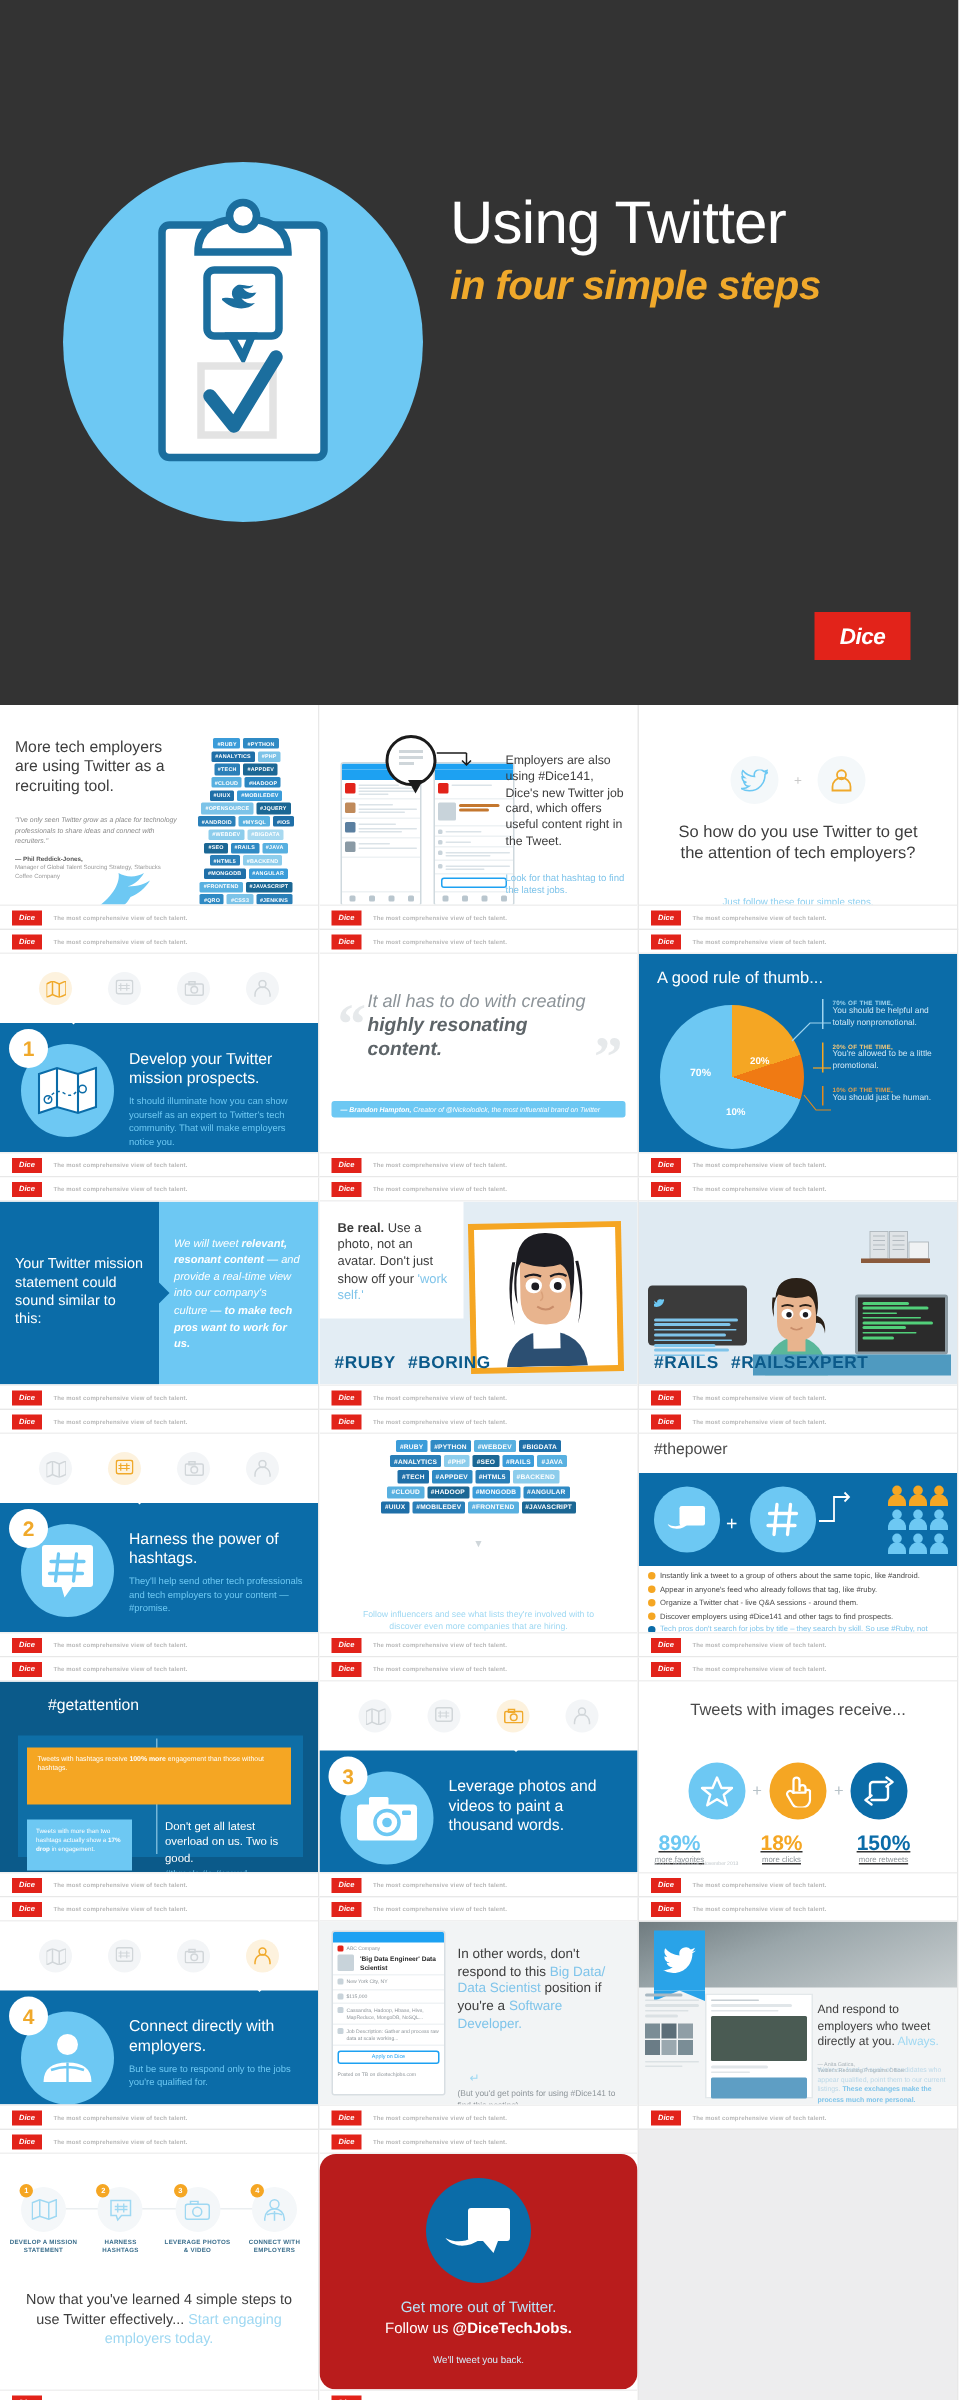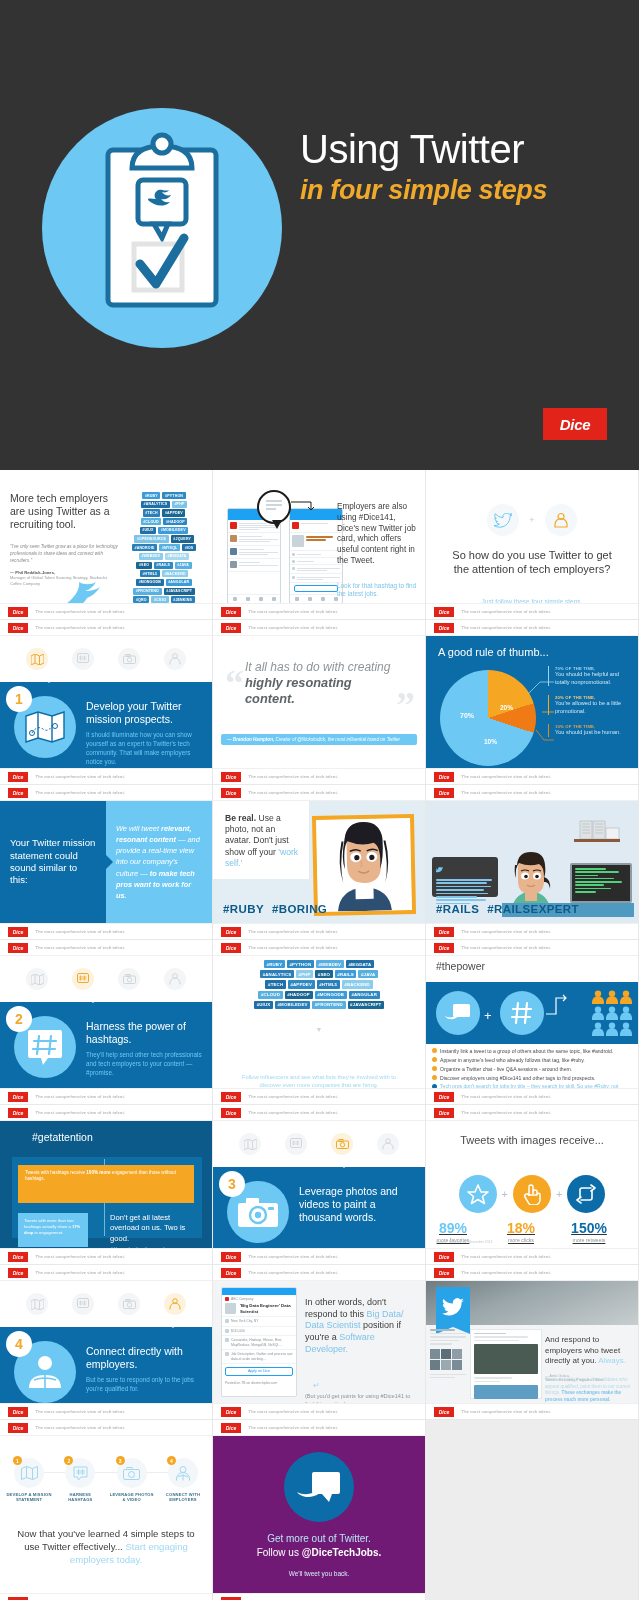--- a/index.html
+++ b/index.html
@@ -508,21 +508,21 @@
   .recap .conn {
     position:absolute; top:36px; left:36px; right:36px; height:1px; background:#eaeef0;
   }
   .recap .final {
     position:absolute; left:14px; right:14px; top:92px; text-align:center;
     font-size:9.6px; color:#3d3d3d; line-height:1.35;
   }
   .recap .final .hl { color:#9fd8f2; }
 
   
-  .cta { background:#701a75; }
+  .cta { background:#b91c1c;border-radius:11px; }
   .cta .c {
     position:absolute; left:50%; transform:translateX(-50%); top:16px;
     width:70px; height:70px; border-radius:50%; background:#0b6ca8;
     display:flex; align-items:center; justify-content:center;
   }
   .cta .t {
     position:absolute; left:10px; right:10px; top:96px; text-align:center;
     color:#fff; font-size:10px; line-height:1.35;
   }
   .cta .t b { font-weight:bold; }

